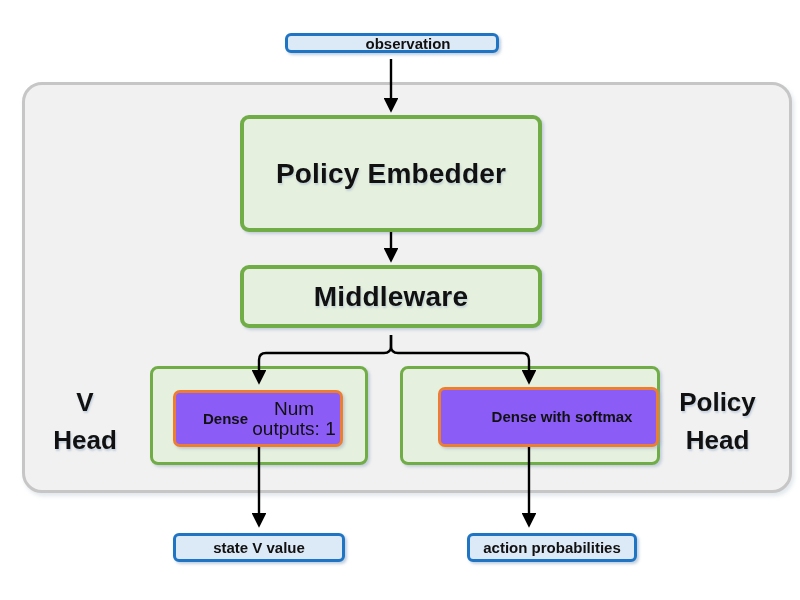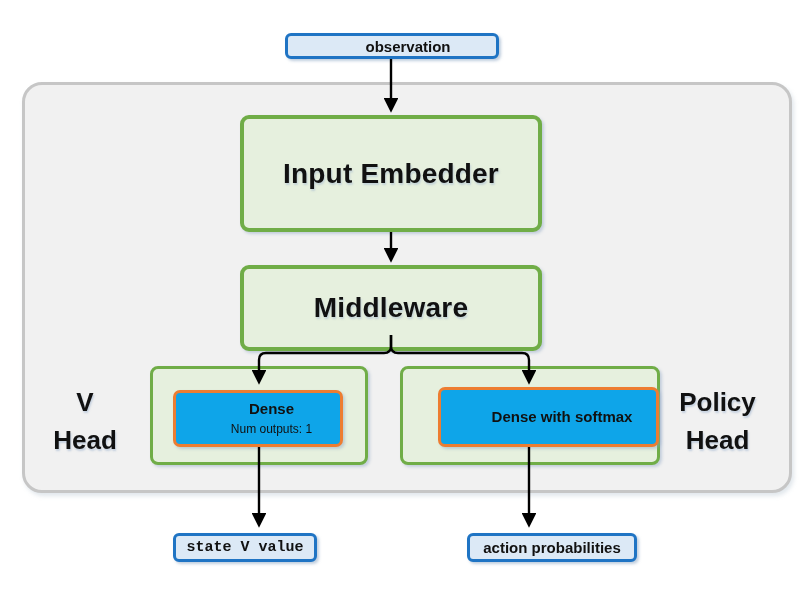--- a/index.html
+++ b/index.html
@@ -55,34 +55,33 @@
     font-weight: bold;
     font-size: 28px;
     letter-spacing: 0.2px;
     text-shadow: 1px 2px 2px rgba(165,185,210,0.55);
   }
   .head-frame {
     border-width: 3.5px;
     border-radius: 8px;
   }
   .orange {
-    background: #0ea5e9;
+    background: #8b5cf6;
     border: 3px solid #ed7d31;
     border-radius: 7px;
-    flex-direction: column;
     box-shadow: 2px 2px 3px rgba(140,165,195,0.45);
     padding-left: 27px;
   }
   .orange .t1 {
     font-weight: bold;
     font-size: 15px;
     line-height: 20px;
   }
   .orange .t2 {
-    font-size: 12px;
+    font-size: 19px;
     line-height: 20px;
   }
   .head-label {
     position: absolute;
     font-weight: bold;
     font-size: 26px;
     line-height: 38px;
     text-align: center;
     white-space: pre-line;
     color: #111111;
@@ -95,46 +94,46 @@
     pointer-events: none;
   }
 </style>
 </head>
 <body>
 
 <div class="stage">
 
   <div class="container-bg"></div>
 
-  <div class="node blue" style="left:285px; top:33px; width:214px; height:26px;padding-left:32px;">observation</div>
+  <div class="node blue" style="left:285px; top:33px; width:214px; height:20px;padding-left:32px;">observation</div>
 
-  <div class="node green green-big" style="left:240px; top:115px; width:302px; height:117px;">Input Embedder</div>
+  <div class="node green green-big" style="left:240px; top:115px; width:302px; height:117px;">Policy Embedder</div>
 
-  <div class="node green green-big" style="left:240px; top:265px; width:302px; height:86px;">Middleware</div>
+  <div class="node green green-big" style="left:240px; top:265px; width:302px; height:63px;">Middleware</div>
 
   <div class="node green head-frame" style="left:150px; top:366px; width:218px; height:99px;"></div>
 
   <div class="node orange" style="left:173px; top:390px; width:170px; height:57px;">
     <div class="t1">Dense</div>
     <div class="t2">Num outputs: 1</div>
   </div>
 
   <div class="node green head-frame" style="left:400px; top:366px; width:260px; height:99px;"></div>
 
   <div class="node orange" style="left:438px; top:387px; width:221px; height:60px;">
     <div class="t1">Dense with softmax</div>
   </div>
 
   <div class="head-label" style="left:35px; top:383px; width:100px;">V
 Head</div>
 
   <div class="head-label" style="left:660px; top:383px; width:115px;">Policy
 Head</div>
 
-  <div class="node blue" style="left:173px; top:533px; width:144px; height:29px;font-family:Liberation Mono, monospace;">state V value</div>
+  <div class="node blue" style="left:173px; top:533px; width:172px; height:29px;">state V value</div>
 
   <div class="node blue" style="left:443px; top:533px; width:170px; height:29px;margin-left:24px;">action probabilities</div>
 
   <svg class="arrows" width="800" height="600" viewBox="0 0 800 600">
     <defs>
       <marker id="ah" viewBox="0 0 10 10" refX="7.5" refY="5" markerWidth="6.2" markerHeight="6.2" orient="auto-start-reverse">
         <path d="M0,0 L10,5 L0,10 Z" fill="#000000"></path>
       </marker>
     </defs>
     <g fill="none" stroke="#000000" stroke-width="2.4">

